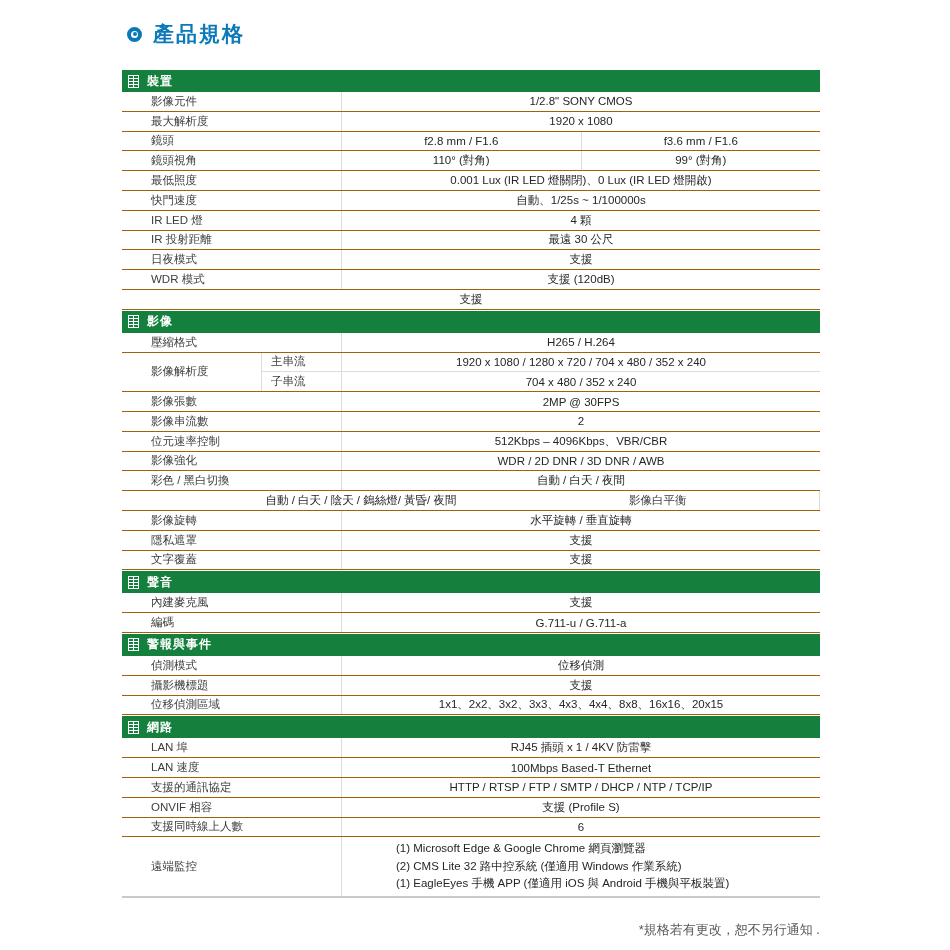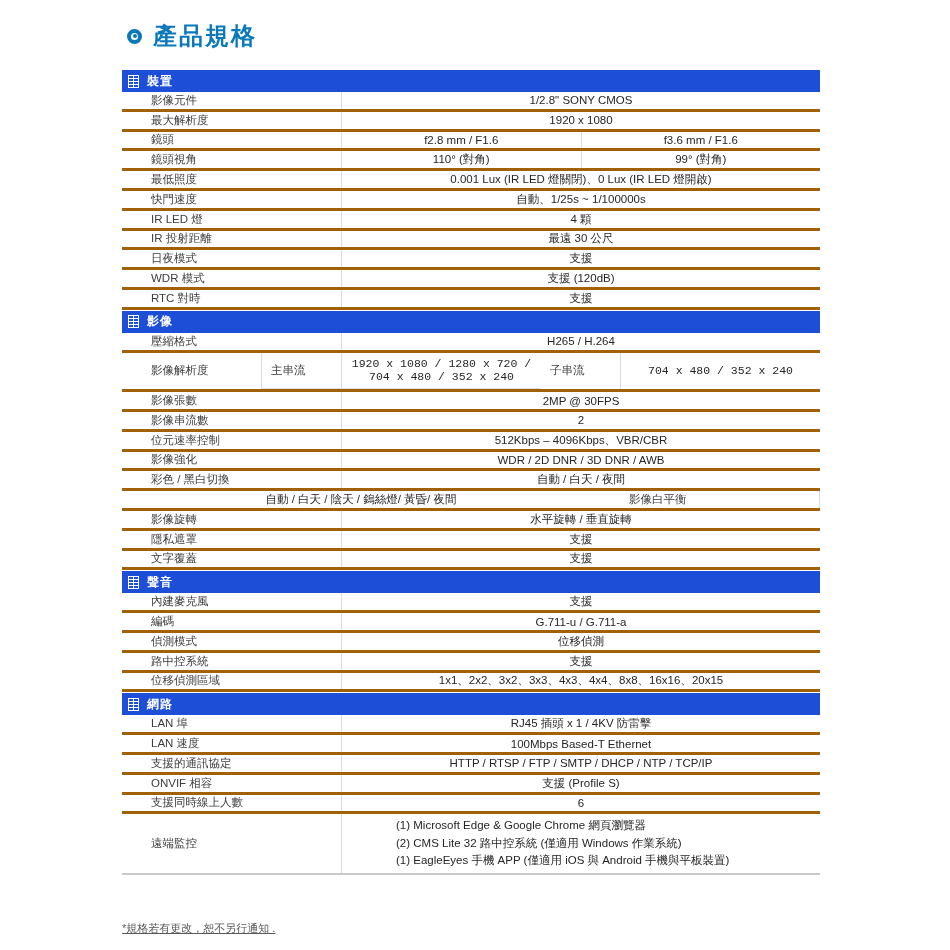--- a/index.html
+++ b/index.html
@@ -8,53 +8,53 @@
     font-family:"Liberation Sans","DejaVu Sans",sans-serif;
     -webkit-font-smoothing:antialiased;
   }
   .page{position:relative;width:950px;height:950px;overflow:hidden;}
 
   
   .title-row{position:absolute;left:127px;top:20px;display:flex;align-items:center;gap:11px;}
   .bullet{width:15px;height:15px;border-radius:50%;border:4px solid #0b79b9;background:#fff;
           box-sizing:border-box;display:flex;align-items:center;justify-content:center;}
   .bullet-dot{width:4px;height:4px;border-radius:50%;background:#0b79b9;}
-  .title{margin:0;font-size:24px;font-weight:bold;color:#0b79b9;letter-spacing:2px;}
+  .title{margin:0;font-size:21px;font-weight:bold;color:#0b79b9;letter-spacing:2px;}
 
   
   .spec-table{position:absolute;left:122px;top:70px;width:698px;border-bottom:2px solid #c9c9c9;}
-  .section-header{height:22px;background:#1d4ed8;display:flex;align-items:center;gap:8px;
+  .section-header{height:22px;background:#15803d;display:flex;align-items:center;gap:8px;
                   padding-left:6px;box-sizing:border-box;margin-top:1px;}
   .section-header:first-child{margin-top:0;}
   .section-title{color:#ffffff;font-size:12px;font-weight:bold;letter-spacing:1px;}
   .sec-icon{display:flex;align-items:center;}
 
-  .row{display:flex;height:19.8px;border-bottom:3px solid #a16207;box-sizing:border-box;}
+  .row{display:flex;height:19.8px;border-bottom:1px solid #a16207;box-sizing:border-box;}
   .cell{box-sizing:border-box;font-size:11.5px;display:flex;align-items:center;}
   .label{width:220px;padding-left:29px;color:#3d3d3d;border-right:1px solid #dcdcdc;}
   .value{flex:1;justify-content:center;text-align:center;color:#262626;}
   .value.half{flex:1 1 0;}
   .value.half.first{border-right:1px solid #dcdcdc;}
 
   
   .row.sub{height:39.6px;}
   .row.sub .label{width:140px;}
-  .substack{flex:1;display:flex;flex-direction:row;font-family:Liberation Mono, monospace;}
+  .substack{flex:1;display:flex;flex-direction:column;}
   .subline{flex:1;display:flex;border-bottom:1px solid #dcdcdc;box-sizing:border-box;}
   .subline:last-child{border-bottom:none;}
   .sublabel{width:80px;padding-left:9px;color:#3d3d3d;border-right:1px solid #dcdcdc;}
 
   
   .row.tall{height:auto;border-bottom:none;}
   .row.tall .value{flex-direction:column;align-items:flex-start;justify-content:center;
                    padding:3px 0 4px 54px;text-align:right;}
   .row.tall .value .line{line-height:17.3px;}
 
-  .footnote{position:absolute;left:122px;top:921px;width:698px;text-align:left;
-            font-size:11px;color:#595959;text-decoration:underline;}
+  .footnote{position:absolute;left:122px;top:921px;width:698px;text-align:right;
+            font-size:13px;color:#595959;}
 </style>
 </head>
 <body>
 
 <div class="page">
 
   <div class="title-row">
     <span class="bullet">
         <span class="bullet-dot"></span>
       </span>
@@ -110,21 +110,20 @@
       </div>
       <div class="row">
         <div class="cell label">日夜模式</div>
         <div class="cell value">支援</div>
       </div>
       <div class="row">
         <div class="cell label">WDR 模式</div>
         <div class="cell value">支援 (120dB)</div>
       </div>
       <div class="row">
-        <div class="cell label">RTC 對時</div>
         <div class="cell value">支援</div>
       </div>
       <div class="section-header">
         <span class="sec-icon">
           <svg width="11" height="13" viewBox="0 0 11 13">
             <rect x="0.5" y="0.5" width="10" height="12" fill="none" stroke="#ffffff" stroke-width="1"></rect>
             <line x1="0.5" y1="3.5" x2="10.5" y2="3.5" stroke="#ffffff" stroke-width="1"></line>
             <line x1="0.5" y1="6.5" x2="10.5" y2="6.5" stroke="#ffffff" stroke-width="1"></line>
             <line x1="0.5" y1="9.5" x2="10.5" y2="9.5" stroke="#ffffff" stroke-width="1"></line>
             <line x1="5.5" y1="0.5" x2="5.5" y2="12.5" stroke="#ffffff" stroke-width="1"></line>
@@ -198,26 +197,38 @@
         <span class="section-title">聲音</span>
       </div>
       <div class="row">
         <div class="cell label">內建麥克風</div>
         <div class="cell value">支援</div>
       </div>
       <div class="row">
         <div class="cell label">編碼</div>
         <div class="cell value">G.711-u / G.711-a</div>
       </div>
+      <div class="section-header">
+        <span class="sec-icon">
+          <svg width="11" height="13" viewBox="0 0 11 13">
+            <rect x="0.5" y="0.5" width="10" height="12" fill="none" stroke="#ffffff" stroke-width="1"></rect>
+            <line x1="0.5" y1="3.5" x2="10.5" y2="3.5" stroke="#ffffff" stroke-width="1"></line>
+            <line x1="0.5" y1="6.5" x2="10.5" y2="6.5" stroke="#ffffff" stroke-width="1"></line>
+            <line x1="0.5" y1="9.5" x2="10.5" y2="9.5" stroke="#ffffff" stroke-width="1"></line>
+            <line x1="5.5" y1="0.5" x2="5.5" y2="12.5" stroke="#ffffff" stroke-width="1"></line>
+          </svg>
+        </span>
+        <span class="section-title">警報與事件</span>
+      </div>
       <div class="row">
         <div class="cell label">偵測模式</div>
         <div class="cell value">位移偵測</div>
       </div>
       <div class="row">
-        <div class="cell label">路中控系統</div>
+        <div class="cell label">攝影機標題</div>
         <div class="cell value">支援</div>
       </div>
       <div class="row">
         <div class="cell label">位移偵測區域</div>
         <div class="cell value">1x1、2x2、3x2、3x3、4x3、4x4、8x8、16x16、20x15</div>
       </div>
       <div class="section-header">
         <span class="sec-icon">
           <svg width="11" height="13" viewBox="0 0 11 13">
             <rect x="0.5" y="0.5" width="10" height="12" fill="none" stroke="#ffffff" stroke-width="1"></rect>

